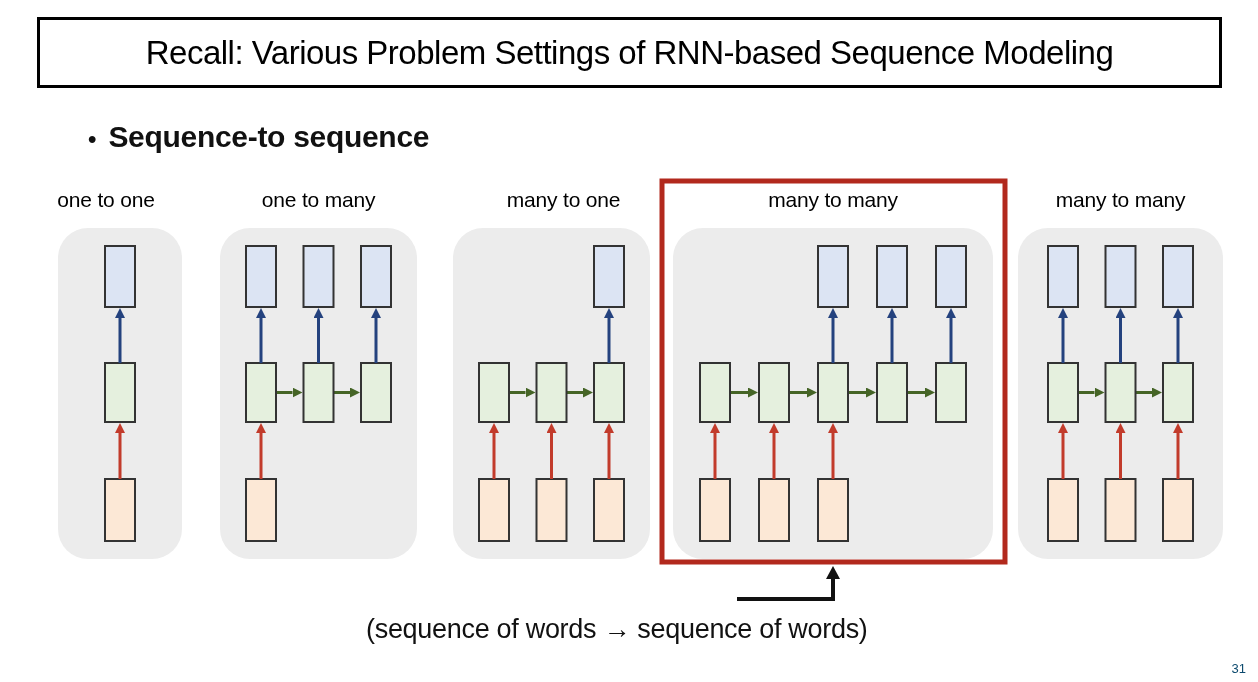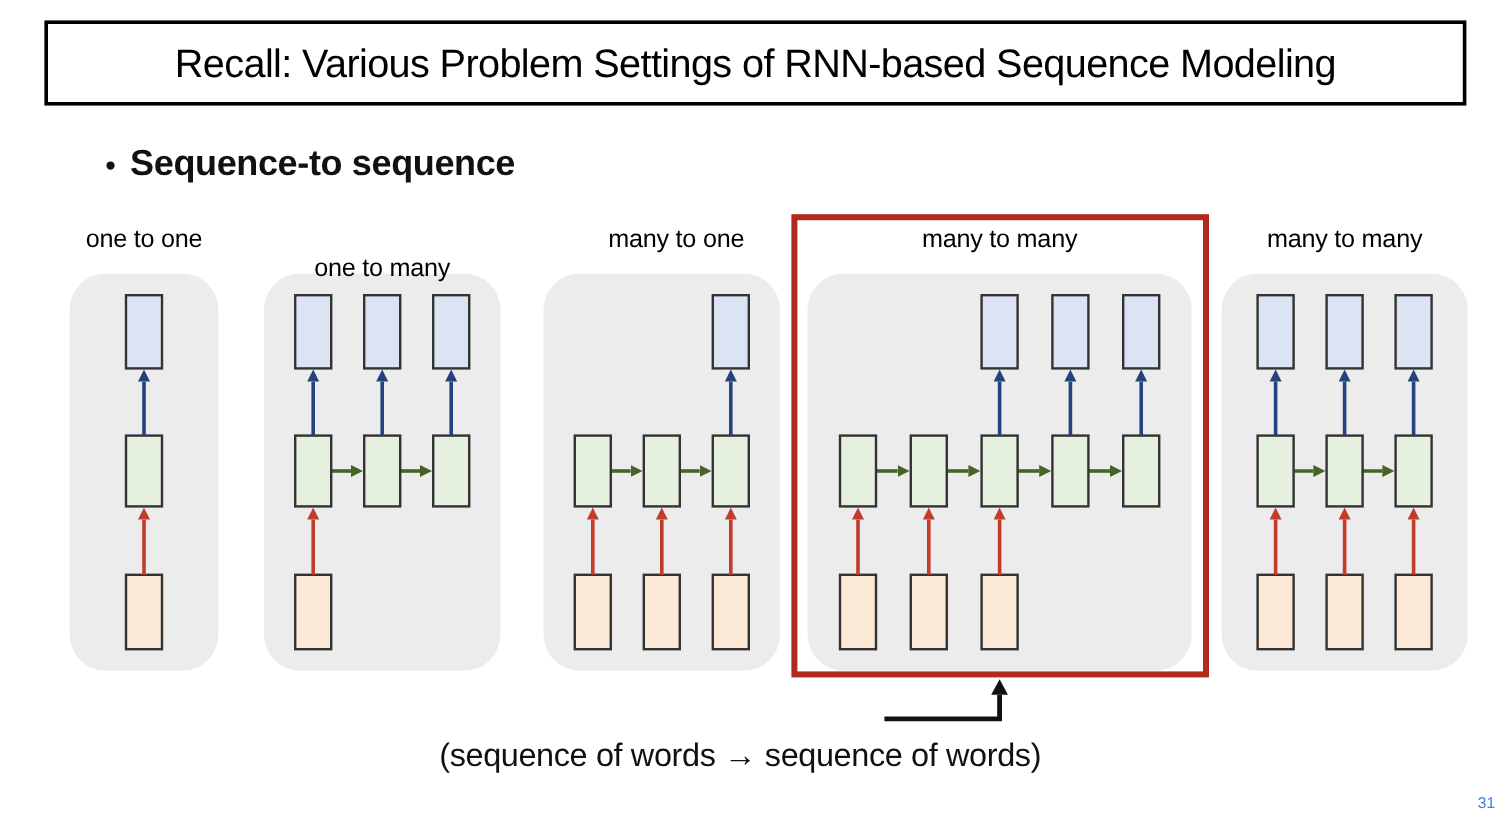--- a/index.html
+++ b/index.html
@@ -10,21 +10,21 @@
   .title-box span{font-size:33px;letter-spacing:-0.5px;color:#000;}
   .bullet-row{position:absolute;left:88px;top:120px;display:flex;align-items:baseline;}
   .bullet-glyph{font-size:24px;font-weight:bold;margin-right:12px;}
   .bullet-text{font-size:30px;font-weight:bold;letter-spacing:-0.3px;}
   .group-label{position:absolute;top:188px;height:26px;text-align:center;font-size:21px;color:#000;
                letter-spacing:-0.2px;}
   #diagram-svg{position:absolute;left:0;top:0;width:1258px;height:682px;}
   .caption1{position:absolute;left:368px;top:580px;font-size:27px;letter-spacing:-0.3px;white-space:nowrap;}
   .caption1 .bold{font-weight:bold;}
   .caption2{position:absolute;left:366px;top:614px;font-size:27px;letter-spacing:-0.3px;white-space:nowrap;}
-  .page-number{position:absolute;right:12px;bottom:6px;font-size:13px;color:#3b82f6;}
+  .page-number{position:absolute;right:12px;bottom:6px;font-size:13px;color:#0c4a6e;}
 </style>
 </head>
 <body>
 
 <div class="slide">
 
   <div class="title-box">
     <span>Recall: Various Problem Settings of RNN-based Sequence Modeling</span>
   </div>
 
@@ -120,22 +120,22 @@
       <rect x="1048" y="246" width="30" height="61" fill="#dce4f3" stroke="#333333" stroke-width="2"></rect>
       <line x1="1063" y1="363" x2="1063" y2="318" stroke="#24427e" stroke-width="3" marker-end="url(#ah-blue)"></line>
       <rect x="1105.5" y="246" width="30" height="61" fill="#dce4f3" stroke="#333333" stroke-width="2"></rect>
       <line x1="1120.5" y1="363" x2="1120.5" y2="318" stroke="#24427e" stroke-width="3" marker-end="url(#ah-blue)"></line>
       <rect x="1163" y="246" width="30" height="61" fill="#dce4f3" stroke="#333333" stroke-width="2"></rect>
       <line x1="1178" y1="363" x2="1178" y2="318" stroke="#24427e" stroke-width="3" marker-end="url(#ah-blue)"></line>
       <polyline points="737,599 833,599 833,579" fill="none" stroke="#111111" stroke-width="4" marker-end="url(#ah-black)"></polyline>
     </svg>
 
   <div id="labels">
-      <div class="group-label" style="left: 58px; width: 124px;">one to one</div>
-      <div class="group-label" style="left: 220px; width: 197px; margin-top: 24px;">one to many</div>
+      <div class="group-label" style="left: 44px; width: 124px;">one to one</div>
+      <div class="group-label" style="left: 220px; width: 197px;">one to many</div>
       <div class="group-label" style="left: 465px; width: 197px;">many to one</div>
       <div class="group-label" style="left: 673px; width: 320px;">many to many</div>
       <div class="group-label" style="left: 1018px; width: 205px;">many to many</div>
     </div>
 
   <div class="caption2">(sequence of words → sequence of words)</div>
 
   <div class="page-number">31</div>
 </div>
 

